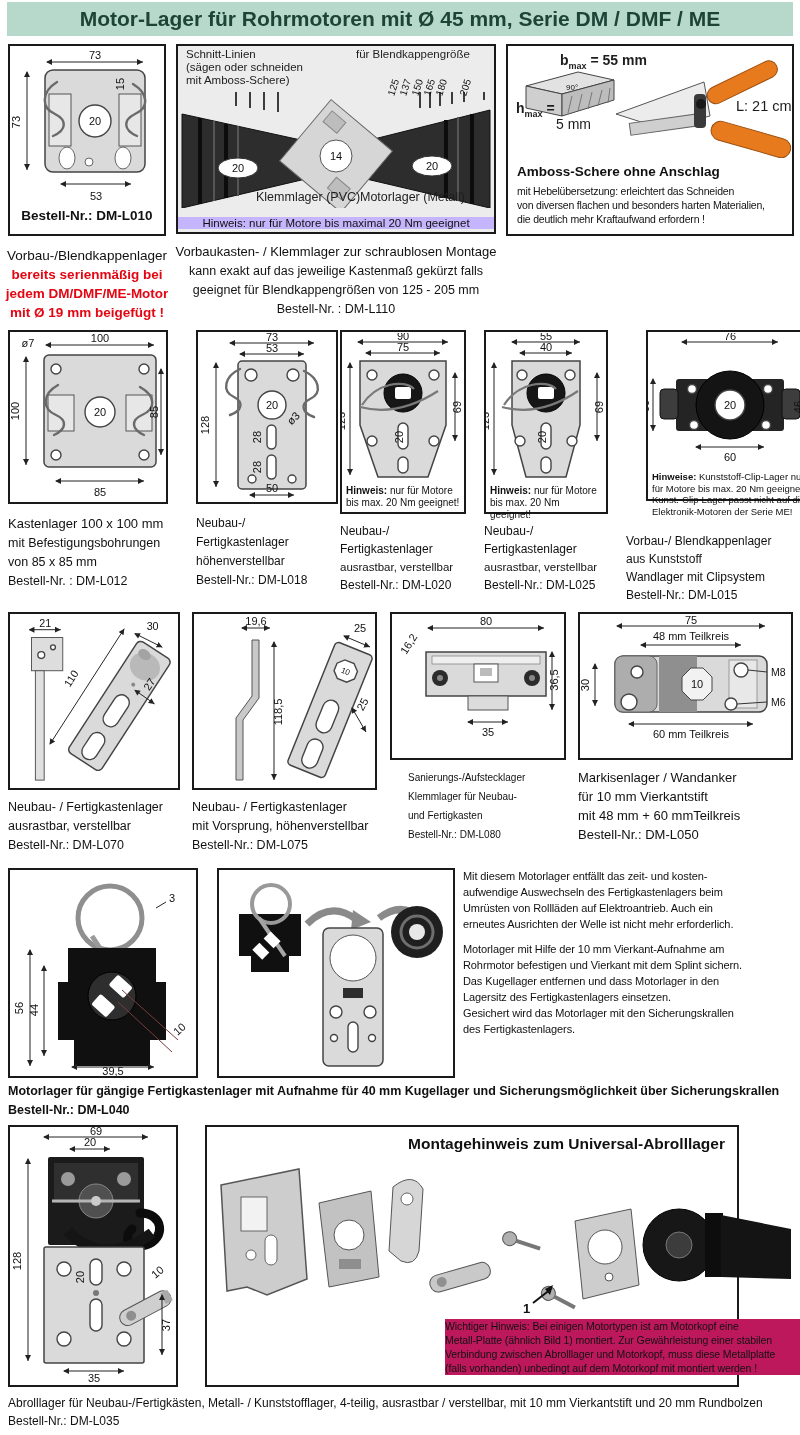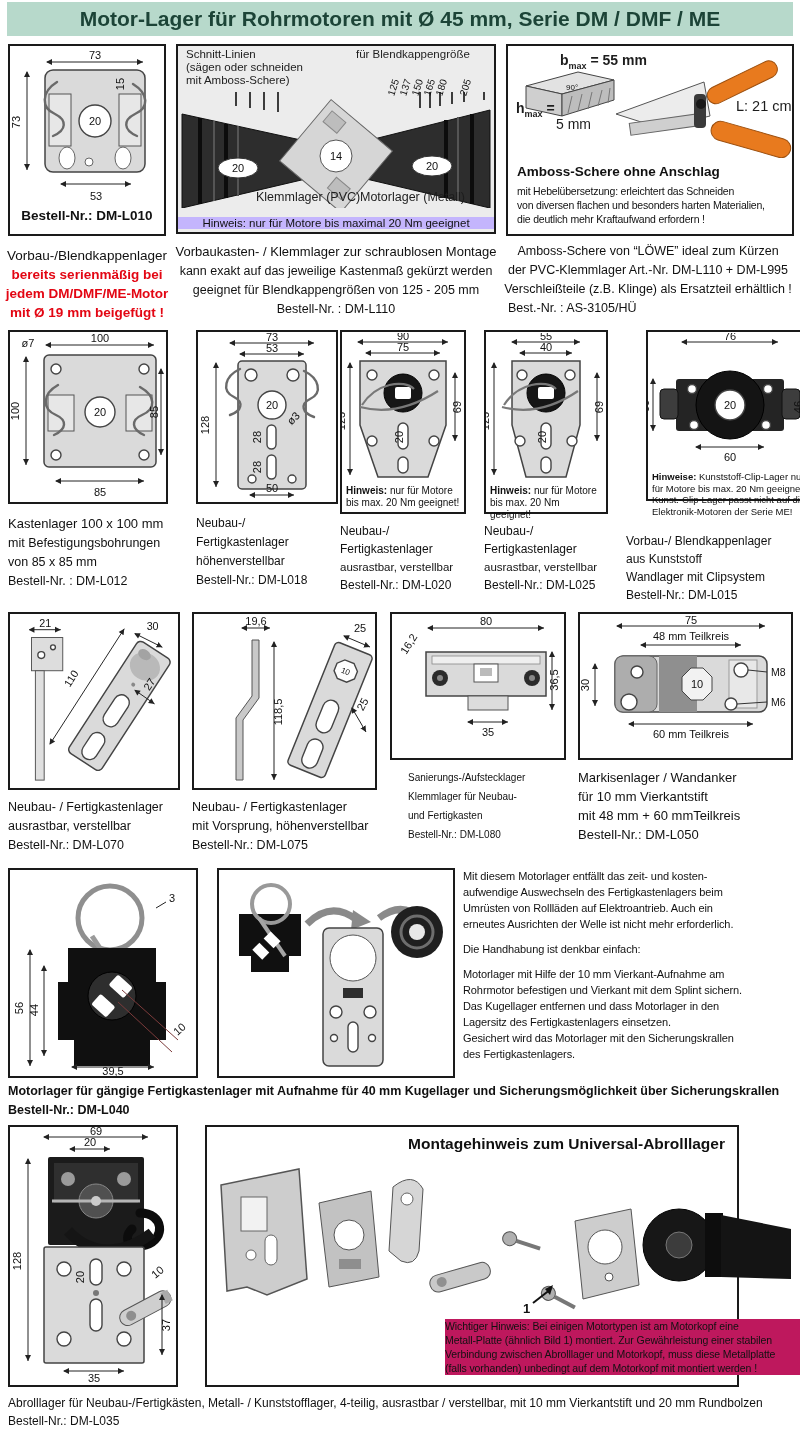--- a/index.html
+++ b/index.html
@@ -118,21 +118,21 @@
     <span class="rot" style="left:266px;top:40px;">180</span>
     <span class="rot" style="left:290px;top:40px;">205</span>
     <span class="ph-label" style="left:42px;top:144px;font-size:12.5px;margin-left:36px;">Klemmlager (PVC)</span>
     <span class="ph-label" style="left:182px;top:144px;font-size:12.5px;">Motorlager (Metall)</span>
     <div style="position:absolute;left:0;bottom:3px;width:100%;text-align:center;font-size:11.5px;background:#c4b5fd;">
       <span class="b">Hinweis:</span><span> nur für Motore bis maximal 20 Nm geeignet</span>
     </div>
   </div>
   <div class="cap" style="left:168px;top:242px;width:336px;text-align:center;font-size:12.5px;">
     <span class="b" style="font-size:13px;">Vorbaukasten- / Klemmlager zur schraublosen Montage</span><br>
-    <span>kann exakt auf das jeweilige Kastenmaß gekürzt werden</span><br>
+    <span>kann exakt auf das jeweilige Kastenmaß gekürzt falls</span><br>
     <span>geeignet für Blendkappengrößen von 125 - 205 mm</span><br>
     <span class="b">Bestell-Nr. : DM-L110</span>
   </div>
 
   <div class="imgbox" style="left:506px;top:44px;width:288px;height:192px;">
     <svg width="284" height="104" viewBox="0 0 284 104" style="position:absolute;left:0;top:8px;">
       <polygon points="18,32 70,18 106,26 54,40" fill="#e2e2e2" stroke="#444"></polygon>
       <polygon points="18,32 54,40 54,62 18,54" fill="#cfcfcf" stroke="#444"></polygon>
       <polygon points="54,40 106,26 106,46 54,62" fill="#bdbdbd" stroke="#444"></polygon>
       <g stroke="#777" stroke-width="1">
@@ -159,26 +159,20 @@
     <span class="ph-label" style="left:52px;top:6px;font-weight:bold;font-size:14px;"><span>b</span><sub style="font-size:9px;">max</sub><span> = 55 mm</span></span>
     <span class="ph-label" style="left:8px;top:54px;font-weight:bold;font-size:14px;"><span>h</span><sub style="font-size:9px;">max</sub><span> =</span></span>
     <span class="ph-label" style="left:8px;top:70px;font-weight:normal;font-size:14px;margin-left:40px;">5 mm</span>
     <span class="ph-label" style="left:228px;top:52px;font-size:14.5px;">L: 21 cm</span>
     <div style="position:absolute;left:9px;top:118px;font-weight:bold;font-size:13.5px;">Amboss-Schere ohne Anschlag</div>
     <div style="position:absolute;left:9px;top:138px;font-size:10.5px;line-height:14px;letter-spacing:-0.2px;">
       <span class="b">mit Hebelübersetzung:</span><span> erleichtert das Schneiden</span><br>
       <span>von diversen flachen und besonders harten Materialien,</span><br>
       <span>die deutlich mehr Kraftaufwand erfordern !</span>
     </div>
-  </div>
-  <div class="cap" style="left:498px;top:242px;width:300px;text-align:center;font-size:12.5px;">
-    <span class="b">Amboss-Schere von “LÖWE”</span><span> ideal zum Kürzen</span><br>
-    <span>der PVC-Klemmlager Art.-Nr. DM-L110 + DM-L995</span><br>
-    <span>Verschleißteile (z.B. Klinge) als Ersatzteil erhältlich !</span><br>
-    <span class="b" style="display:block;text-align:left;padding-left:10px;">Best.-Nr. : AS-3105/HÜ</span>
   </div>
 
   <div class="imgbox" style="left:8px;top:330px;width:160px;height:174px;">
     <svg width="156" height="168" viewBox="0 0 156 168" style="display:block;margin:1px auto 0;">
       <text class="dtx" x="18" y="14" font-size="9">ø7</text>
       <line class="dim" x1="36" y1="12" x2="144" y2="12"></line>
         <text class="dtx" x="90" y="9">100</text>
       <rect class="pl" x="34" y="22" width="112" height="112" rx="5"></rect>
       <circle class="hole" cx="46" cy="36" r="5"></circle>
         <circle class="hole" cx="134" cy="36" r="5"></circle>
@@ -515,21 +509,20 @@
     </svg>
   </div>
 
   <div class="txtblock" style="left:463px;top:868px;width:330px;">
     <p>
       <span>Mit diesem Motorlager entfällt das zeit- und kosten-</span><br>
       <span>aufwendige Auswechseln des Fertigkastenlagers beim</span><br>
       <span>Umrüsten von Rollläden auf Elektroantrieb. Auch ein</span><br>
       <span>erneutes Ausrichten der Welle ist nicht mehr erforderlich.</span>
     </p>
-    <p>Die Handhabung ist denkbar einfach:</p>
     <p>
       <span>Motorlager mit Hilfe der 10 mm Vierkant-Aufnahme am</span><br>
       <span>Rohrmotor befestigen und Vierkant mit dem Splint sichern.</span><br>
       <span>Das Kugellager entfernen und dass Motorlager in den</span><br>
       <span>Lagersitz des Fertigkastenlagers einsetzen.</span><br>
       <span>Gesichert wird das Motorlager mit den Sicherungskrallen</span><br>
       <span>des Fertigkastenlagers.</span>
     </p>
   </div>
 

